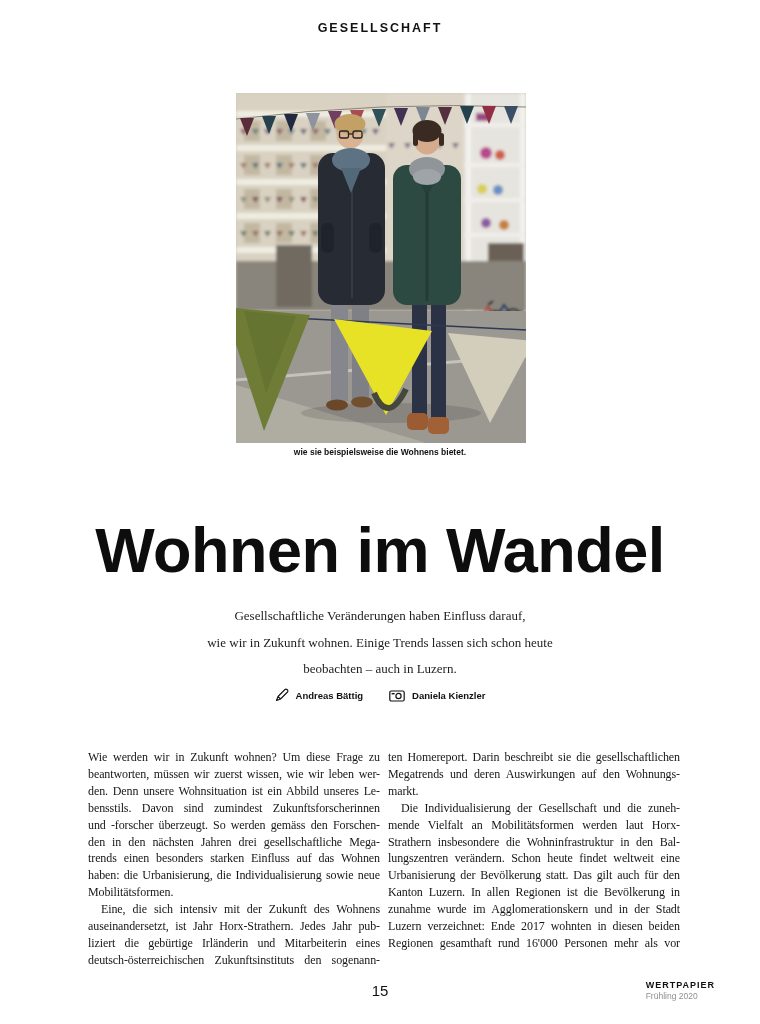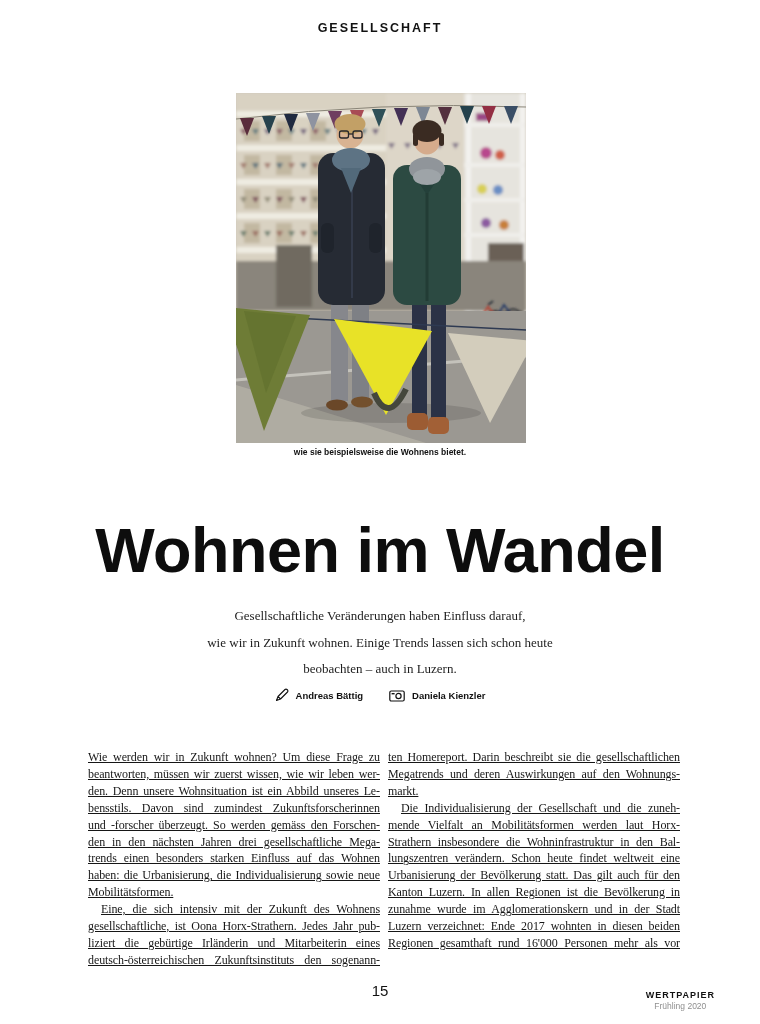--- a/index.html
+++ b/index.html
@@ -15,26 +15,26 @@
             font-size:63px;font-weight:bold;letter-spacing:-0.5px;line-height:74px;color:#0d0d0d;}
   .subtitle{position:absolute;top:603px;left:0;right:0;text-align:center;
             font-family:"Liberation Serif",serif;font-size:13px;line-height:26.5px;color:#1c1c1c;}
   .byline{position:absolute;top:688px;left:0;right:0;display:flex;justify-content:center;
           align-items:center;gap:26px;}
   .credit{display:flex;align-items:center;gap:7px;font-size:9.5px;font-weight:bold;color:#111;}
   .credit svg{display:block;}
   .body-cols{position:absolute;top:749px;left:88px;width:592px;display:flex;gap:8px;
              font-family:"Liberation Serif",serif;font-size:12px;line-height:16.9px;color:#161616;}
   .col{width:292px;}
-  .bline{text-align:justify;text-align-last:justify;letter-spacing:-0.1px;text-decoration:underline;}
+  .bline{text-align:justify;text-align-last:justify;letter-spacing:-0.1px;}
   .bline.flush{text-align-last:left;}
   .bline.indent{text-indent:13px;}
   .page-num{position:absolute;top:982px;left:0;right:0;text-align:center;
             font-size:15px;font-weight:normal;color:#111;}
-  .footer-right{position:absolute;top:980px;right:45px;text-align:center;margin-top:10px;}
+  .footer-right{position:absolute;top:980px;right:45px;text-align:left;}
   .mag{font-size:9px;font-weight:bold;letter-spacing:1px;color:#111;}
   .issue{font-size:8.5px;color:#8f8f8f;margin-top:1px;}
 </style>
 </head>
 <body>
 
 <div class="page">
 
   <div class="kicker">GESELLSCHAFT</div>
 
@@ -290,21 +290,21 @@
         <div class="bline">Wie werden wir in Zukunft wohnen? Um diese Frage zu</div>
         <div class="bline">beantworten, müssen wir zuerst wissen, wie wir leben wer-</div>
         <div class="bline">den. Denn unsere Wohnsituation ist ein Abbild unseres Le-</div>
         <div class="bline">bensstils. Davon sind zumindest Zukunftsforscherinnen</div>
         <div class="bline">und -forscher überzeugt. So werden gemäss den Forschen-</div>
         <div class="bline">den in den nächsten Jahren drei gesellschaftliche Mega-</div>
         <div class="bline">trends einen besonders starken Einfluss auf das Wohnen</div>
         <div class="bline">haben: die Urbanisierung, die Individualisierung sowie neue</div>
         <div class="bline flush">Mobilitätsformen.</div>
         <div class="bline indent">Eine, die sich intensiv mit der Zukunft des Wohnens</div>
-        <div class="bline">gesellschaftliche, ist Oona Horx-Strathern. Jedes Jahr pub-</div>
+        <div class="bline">auseinandersetzt, ist Jahr Horx-Strathern. Jedes Jahr pub-</div>
         <div class="bline">liziert die gebürtige Irländerin und Mitarbeiterin eines</div>
         <div class="bline">deutsch-österreichischen Zukunftsinstituts den sogenann-</div>
       </div>
     <div class="col">
         <div class="bline">ten Homereport. Darin beschreibt sie die gesellschaftlichen</div>
         <div class="bline">Megatrends und deren Auswirkungen auf den Wohnungs-</div>
         <div class="bline flush">markt.</div>
         <div class="bline indent">Die Individualisierung der Gesellschaft und die zuneh-</div>
         <div class="bline">mende Vielfalt an Mobilitätsformen werden laut Horx-</div>
         <div class="bline">Strathern insbesondere die Wohninfrastruktur in den Bal-</div>

